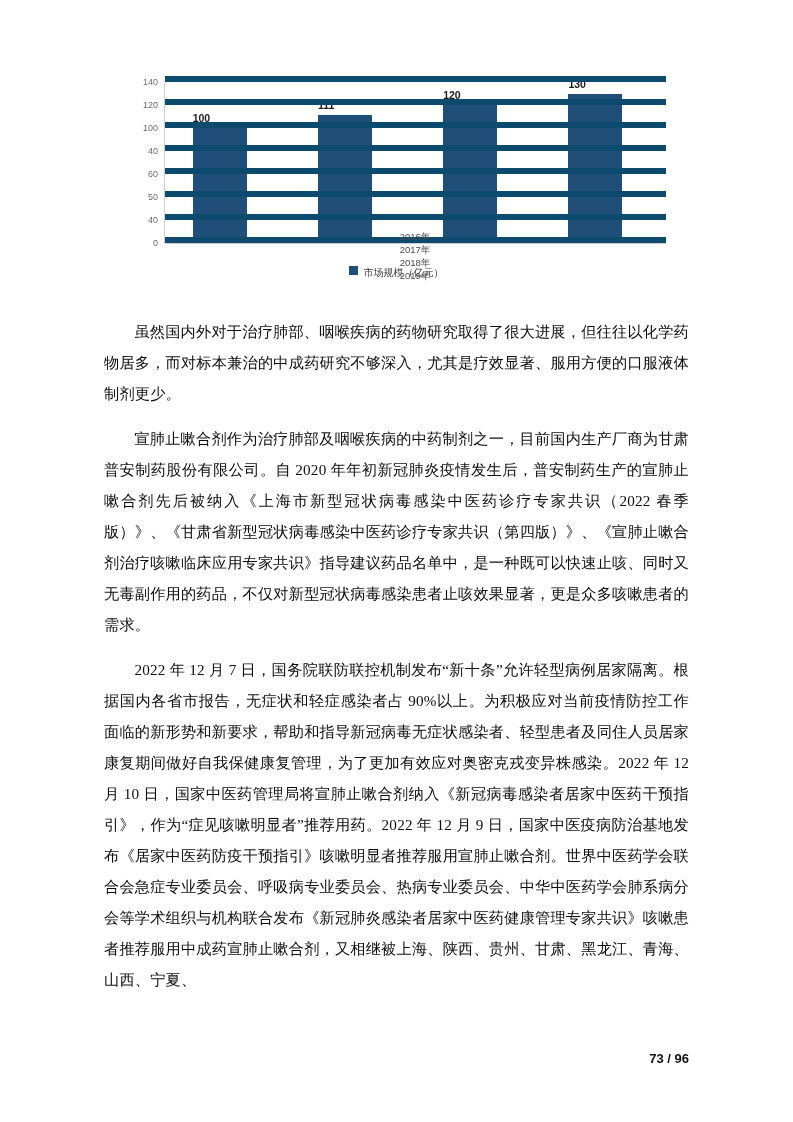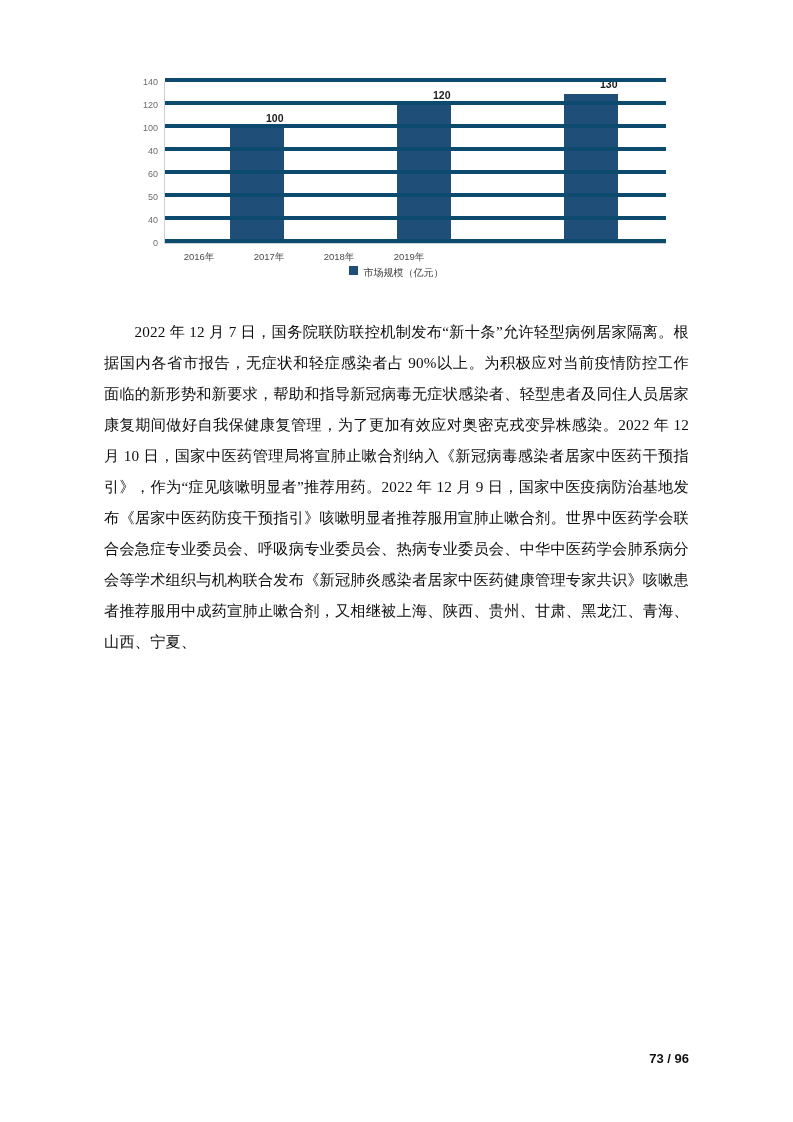--- a/index.html
+++ b/index.html
@@ -46,21 +46,21 @@
     top: 22px;
     right: 10px;
     bottom: 28px;
     border-left: 1px solid #cfcfcf;
     border-bottom: 1px solid #cfcfcf;
   }
   .gridline {
     position: absolute;
     left: 0;
     right: 0;
-    border-top: 4px solid #0c4a6e;
+    border-top: 6px solid #0c4a6e;
     height: 0;
   }
   .ytick {
     position: absolute;
     right: 100%;
     transform: translateY(-50%);
     padding-right: 7px;
     font-family: "Liberation Sans", sans-serif;
     font-size: 9px;
     color: #6b6b6b;
@@ -73,21 +73,21 @@
     align-items: flex-end;
     justify-content: space-around;
   }
   .bar-wrap {
     position: relative;
     width: 70px;
     height: 100%;
     display: flex;
     flex-direction: column;
     justify-content: flex-end;
-    align-items: flex-end;
+    align-items: flex-start;
     margin-top: 9px;
   }
   .bar {
     width: 54px;
     background: #1f4e79;
     background: linear-gradient(180deg, #2e5f93 0%, #20507c 100%);
   }
   .bar-label {
     position: absolute;
     font-family: "Liberation Sans", sans-serif;
@@ -95,22 +95,23 @@
     font-weight: bold;
     color: #1a1a1a;
   }
   .xaxis {
     position: absolute;
     left: 48px;
     right: 10px;
     bottom: 6px;
     height: 18px;
     display: flex;
-    justify-content: flex-start;
+    justify-content: center;
     align-items: center;
+    flex-direction: column;
   }
   .xtick {
     width: 70px;
     text-align: center;
     font-family: "Liberation Sans", sans-serif;
     font-size: 9.5px;
     color: #4a4a4a;
   }
   .chart-legend {
     position: absolute;
@@ -159,20 +160,24 @@
 <div class="page">
   <div class="content">
 
     <div class="chart-block">
       <div class="chart-frame">
         <div class="chart-plot" id="plot">
           <div class="bars" id="bars">
               <div class="bar-wrap">
                 <span class="bar-label" style="bottom: calc(71.4286% + 4px);">100</span>
                 <div class="bar" style="height: 71.4286%; background: rgb(31, 78, 121);"></div>
+              </div>
+              <div class="bar-wrap">
+                <span class="bar-label" style="bottom: calc(79.2857% + 4px);">111</span>
+                <div class="bar" style="height: 79.2857%; background: rgb(31, 78, 121);"></div>
               </div>
               <div class="bar-wrap">
                 <span class="bar-label" style="bottom: calc(85.7143% + 4px);">120</span>
                 <div class="bar" style="height: 85.7143%; background: rgb(31, 78, 121);"></div>
               </div>
               <div class="bar-wrap">
                 <span class="bar-label" style="bottom: calc(92.8571% + 4px);">130</span>
                 <div class="bar" style="height: 92.8571%; background: rgb(31, 78, 121);"></div>
               </div>
             </div>
@@ -207,18 +212,20 @@
             <div class="xtick">2018年</div>
             <div class="xtick">2019年</div>
           </div>
       </div>
       <div class="chart-legend">
         <span class="legend-swatch"></span>
         <span class="legend-text">市场规模（亿元）</span>
       </div>
     </div>
 
+    <p class="para">虽然国内外对于治疗肺部、咽喉疾病的药物研究取得了很大进展，但往往以化学药物居多，而对标本兼治的中成药研究不够深入，尤其是疗效显著、服用方便的口服液体制剂更少。</p>
+    <p class="para">宣肺止嗽合剂作为治疗肺部及咽喉疾病的中药制剂之一，目前国内生产厂商为甘肃普安制药股份有限公司。自 2020 年年初新冠肺炎疫情发生后，普安制药生产的宣肺止嗽合剂先后被纳入《上海市新型冠状病毒感染中医药诊疗专家共识（2022 春季版）》、《甘肃省新型冠状病毒感染中医药诊疗专家共识（第四版）》、《宣肺止嗽合剂治疗咳嗽临床应用专家共识》指导建议药品名单中，是一种既可以快速止咳、同时又无毒副作用的药品，不仅对新型冠状病毒感染患者止咳效果显著，更是众多咳嗽患者的需求。</p>
     <p class="para">2022 年 12 月 7 日，国务院联防联控机制发布“新十条”允许轻型病例居家隔离。根据国内各省市报告，无症状和轻症感染者占 90%以上。为积极应对当前疫情防控工作面临的新形势和新要求，帮助和指导新冠病毒无症状感染者、轻型患者及同住人员居家康复期间做好自我保健康复管理，为了更加有效应对奥密克戎变异株感染。2022 年 12 月 10 日，国家中医药管理局将宣肺止嗽合剂纳入《新冠病毒感染者居家中医药干预指引》，作为“症见咳嗽明显者”推荐用药。2022 年 12 月 9 日，国家中医疫病防治基地发布《居家中医药防疫干预指引》咳嗽明显者推荐服用宣肺止嗽合剂。世界中医药学会联合会急症专业委员会、呼吸病专业委员会、热病专业委员会、中华中医药学会肺系病分会等学术组织与机构联合发布《新冠肺炎感染者居家中医药健康管理专家共识》咳嗽患者推荐服用中成药宣肺止嗽合剂，又相继被上海、陕西、贵州、甘肃、黑龙江、青海、山西、宁夏、</p>
 
   </div>
 
   <div class="page-number">73 / 96</div>
 </div>
 
 </body></html>

